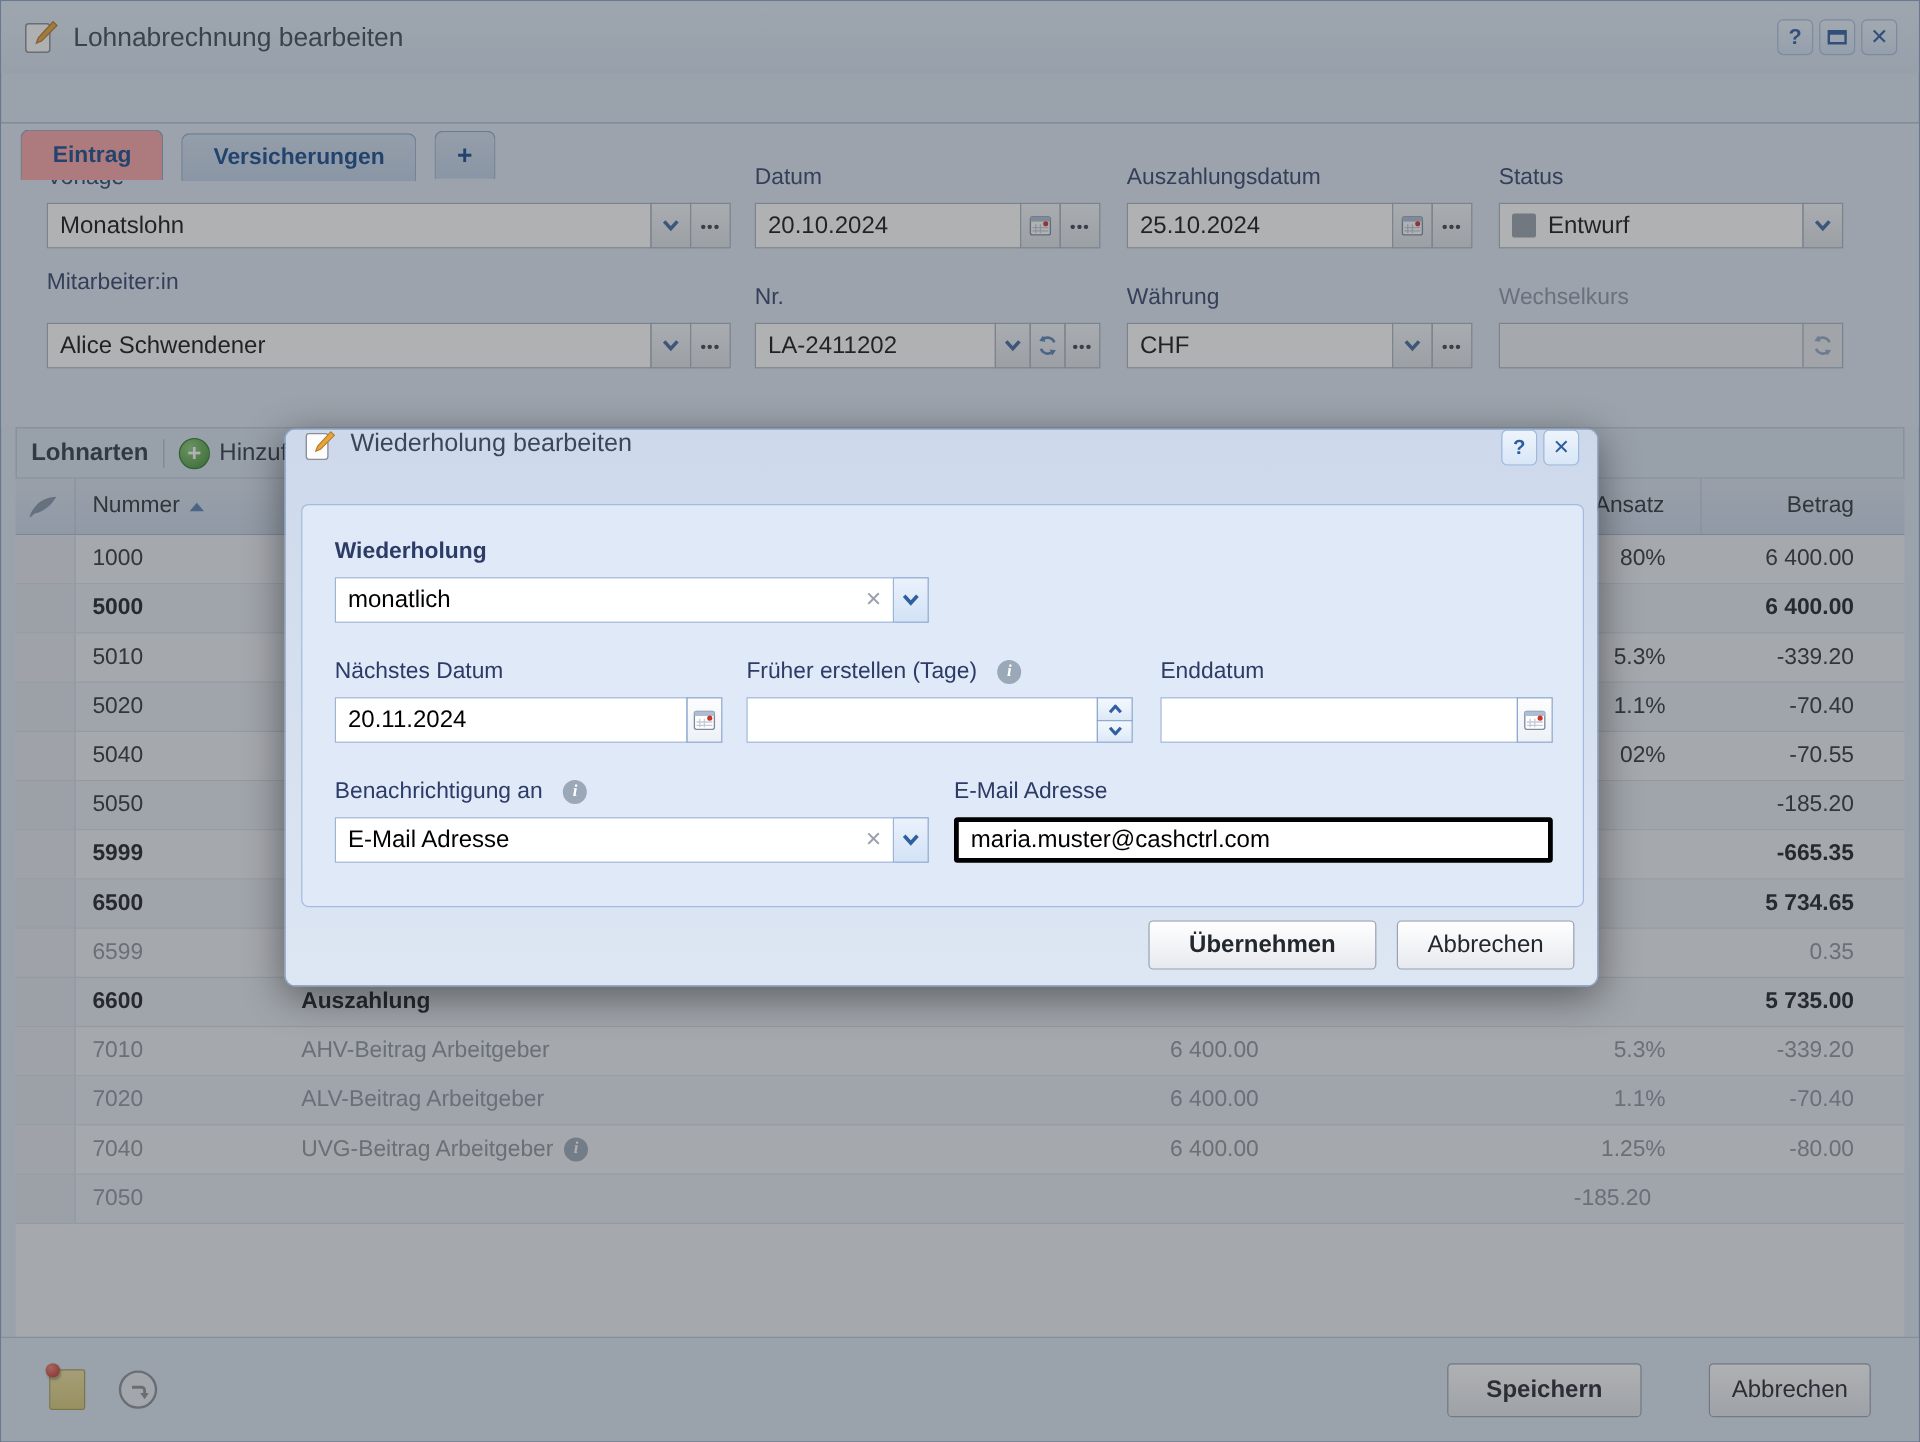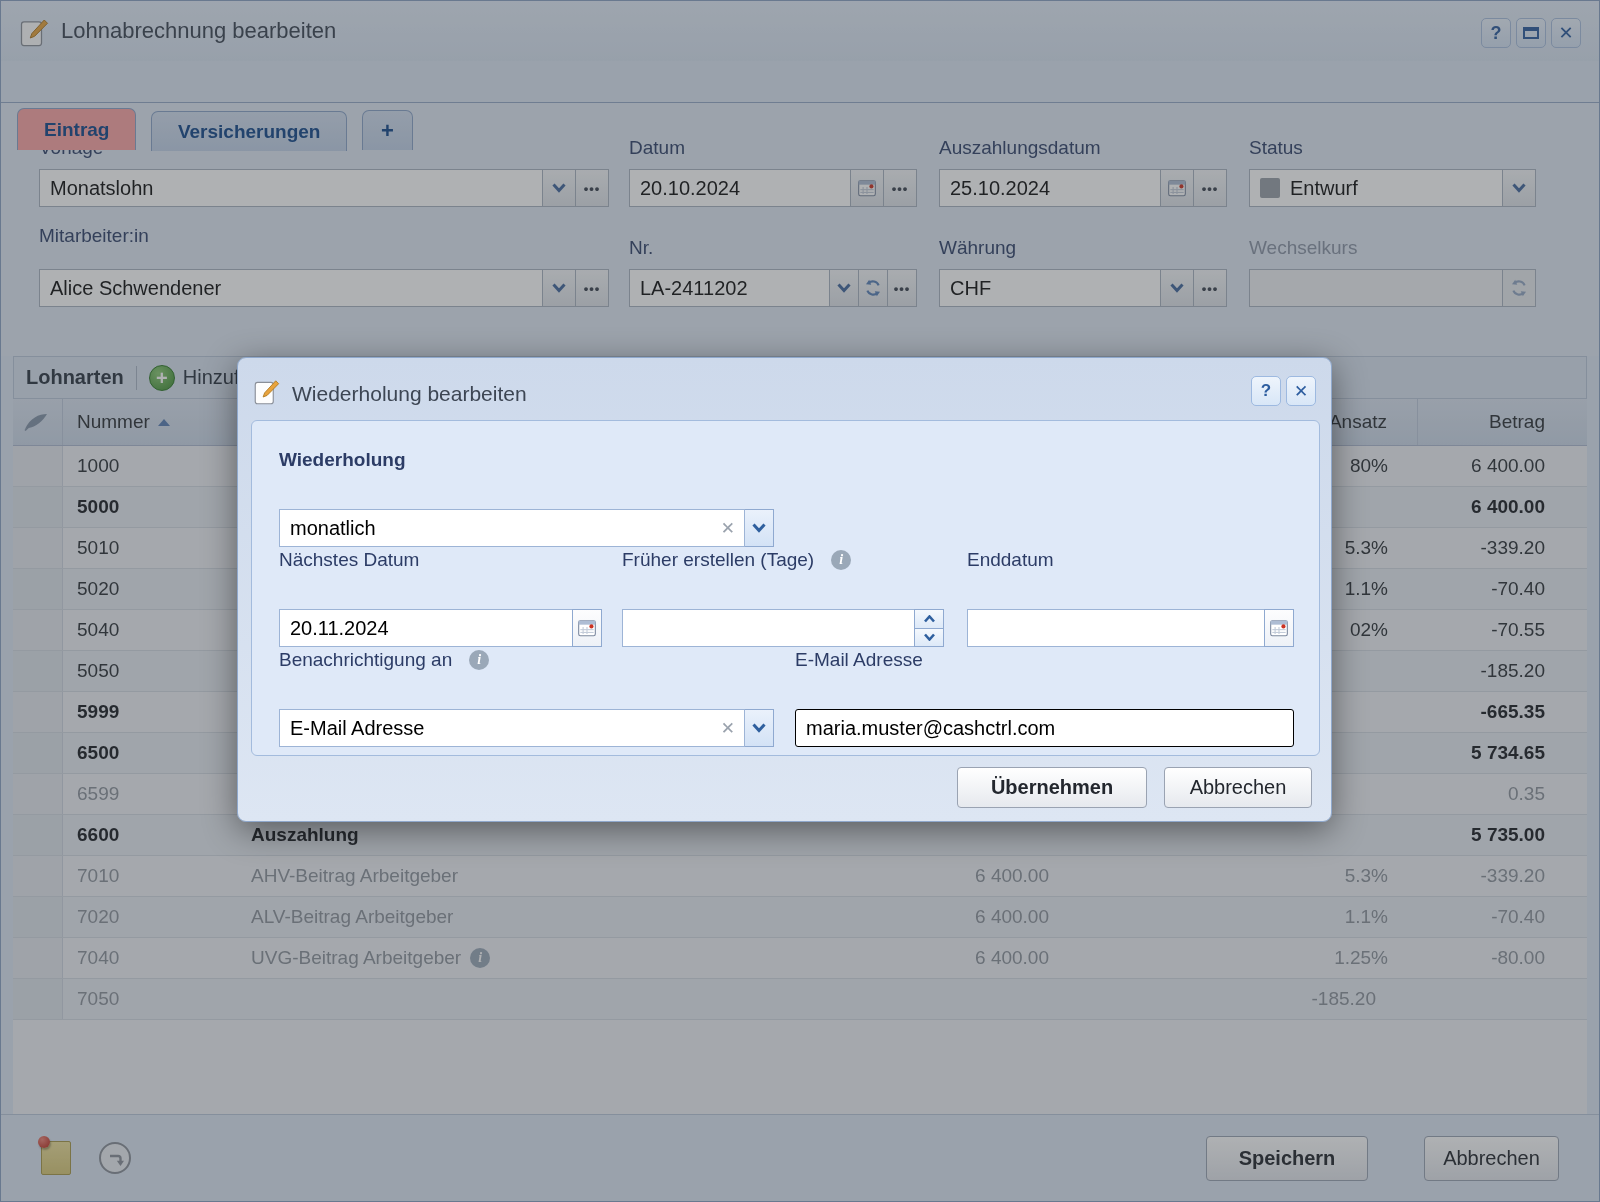--- a/index.html
+++ b/index.html
@@ -4,21 +4,21 @@
 <style>
   * { margin:0; padding:0; box-sizing:border-box; }
   html,body { width:1600px; height:1202px; overflow:hidden;
     font-family:"Liberation Sans","DejaVu Sans",sans-serif; }
   body { position:relative; background:#dce6f3; }
 
   
   .window { position:absolute; inset:0; background:#dce6f3; border:1px solid #8aa2c4; }
 
   .win-header { position:absolute; top:0; left:0; right:0; height:60px;
-    background:linear-gradient(#e3ecf8,#d8e3f1); display:flex; padding:17px 18px; }
+    background:linear-gradient(#e3ecf8,#d8e3f1); display:flex; align-items:center; padding:3px 18px; }
   .win-title { font-size:22px; color:#3d4654; margin-left:12px; }
   .win-tools { margin-left:auto; display:flex; gap:5px; }
   .tool-btn { width:30px; height:30px; border:1px solid #a8bede; border-radius:5px;
     background:linear-gradient(#e9f1fb,#d4e2f4); display:flex; align-items:center; justify-content:center;
     color:#2d5d9f; font-weight:bold; font-size:18px; cursor:pointer; }
   .maxi-glyph { width:16px; height:12px; border:2px solid #2d5d9f; border-top-width:4px; }
 
   .edit-icon { width:30px; height:30px; display:inline-block; }
 
   
@@ -101,34 +101,34 @@
   .btn.primary { font-weight:bold; }
   .bb-spacer { flex:1; }
 
   
   .dim-mask { position:absolute; inset:0; background:rgba(55,59,66,.40); z-index:500; }
 
   
   .dialog { position:absolute; left:237px; top:357px; width:1095px; height:465px; z-index:1000;
     border:1px solid #8fa8cc; border-radius:9px;
     background:linear-gradient(#cdd9eb,#dde6f3); box-shadow:0 8px 34px rgba(0,0,0,.45); }
-  .dlg-header { height:48px; display:flex; align-items:flex-end; padding:0 15px; }
+  .dlg-header { height:48px; display:flex; align-items:flex-start; padding:0 15px; }
   .dlg-header .edit-icon { width:27px; height:27px; }
   .dlg-title { font-size:21px; color:#3d4654; margin-left:12px; }
   .dlg-tools { margin-left:auto; display:flex; gap:5px; }
   .dlg-tool { width:30px; height:30px; border:1px solid #9db9e0; border-radius:5px;
     background:linear-gradient(#eef4fc,#d8e6f7); color:#2d5d9f; font-weight:bold; font-size:17px;
     display:flex; align-items:center; justify-content:center; cursor:pointer; }
   .dlg-panel { position:absolute; left:13px; top:62px; width:1069px; height:336px;
     background:#dfe9f8; border:1px solid #a3bbdd; border-radius:6px; }
   .d-label { position:absolute; font-size:19px; color:#2c3c66; display:flex; align-items:center; gap:8px; }
-  .dfield { position:absolute; height:38px; display:flex;margin-top:28px; }
+  .dfield { position:absolute; height:38px; display:flex; }
   .dfield input { flex:1; min-width:0; height:38px; border:1px solid #9db4d6; background:#fff;
     font:20px "Liberation Sans",sans-serif; color:#000; padding:0 10px; outline:none; }
-  .dfield.focused input { border:1px solid #000000; border-radius:3px; }
+  .dfield.focused input { border:4px solid #000000; border-radius:3px; }
   .dtrig { width:30px; height:38px; margin-left:-1px; border:1px solid #8fa9d0;
     background:linear-gradient(#eaf1fb,#d3e2f6); display:flex; align-items:center; justify-content:center; cursor:pointer; }
   .dtrig.white { background:linear-gradient(#fdfdfe,#edf1f7); }
   .combo-wrap { position:relative; flex:1; display:flex; }
   .combo-wrap input { padding-right:38px; }
   .clear-x { position:absolute; right:10px; top:0; height:38px; display:flex; align-items:center;
     color:#9aa2ad; font-size:17px; font-weight:bold; cursor:pointer; }
   .spinner { width:30px; height:38px; margin-left:-1px; display:flex; flex-direction:column; }
   .spin { flex:1; border:1px solid #8fa9d0; background:linear-gradient(#f4f8fd,#dde9f8);
     display:flex; align-items:center; justify-content:center; cursor:pointer; }

